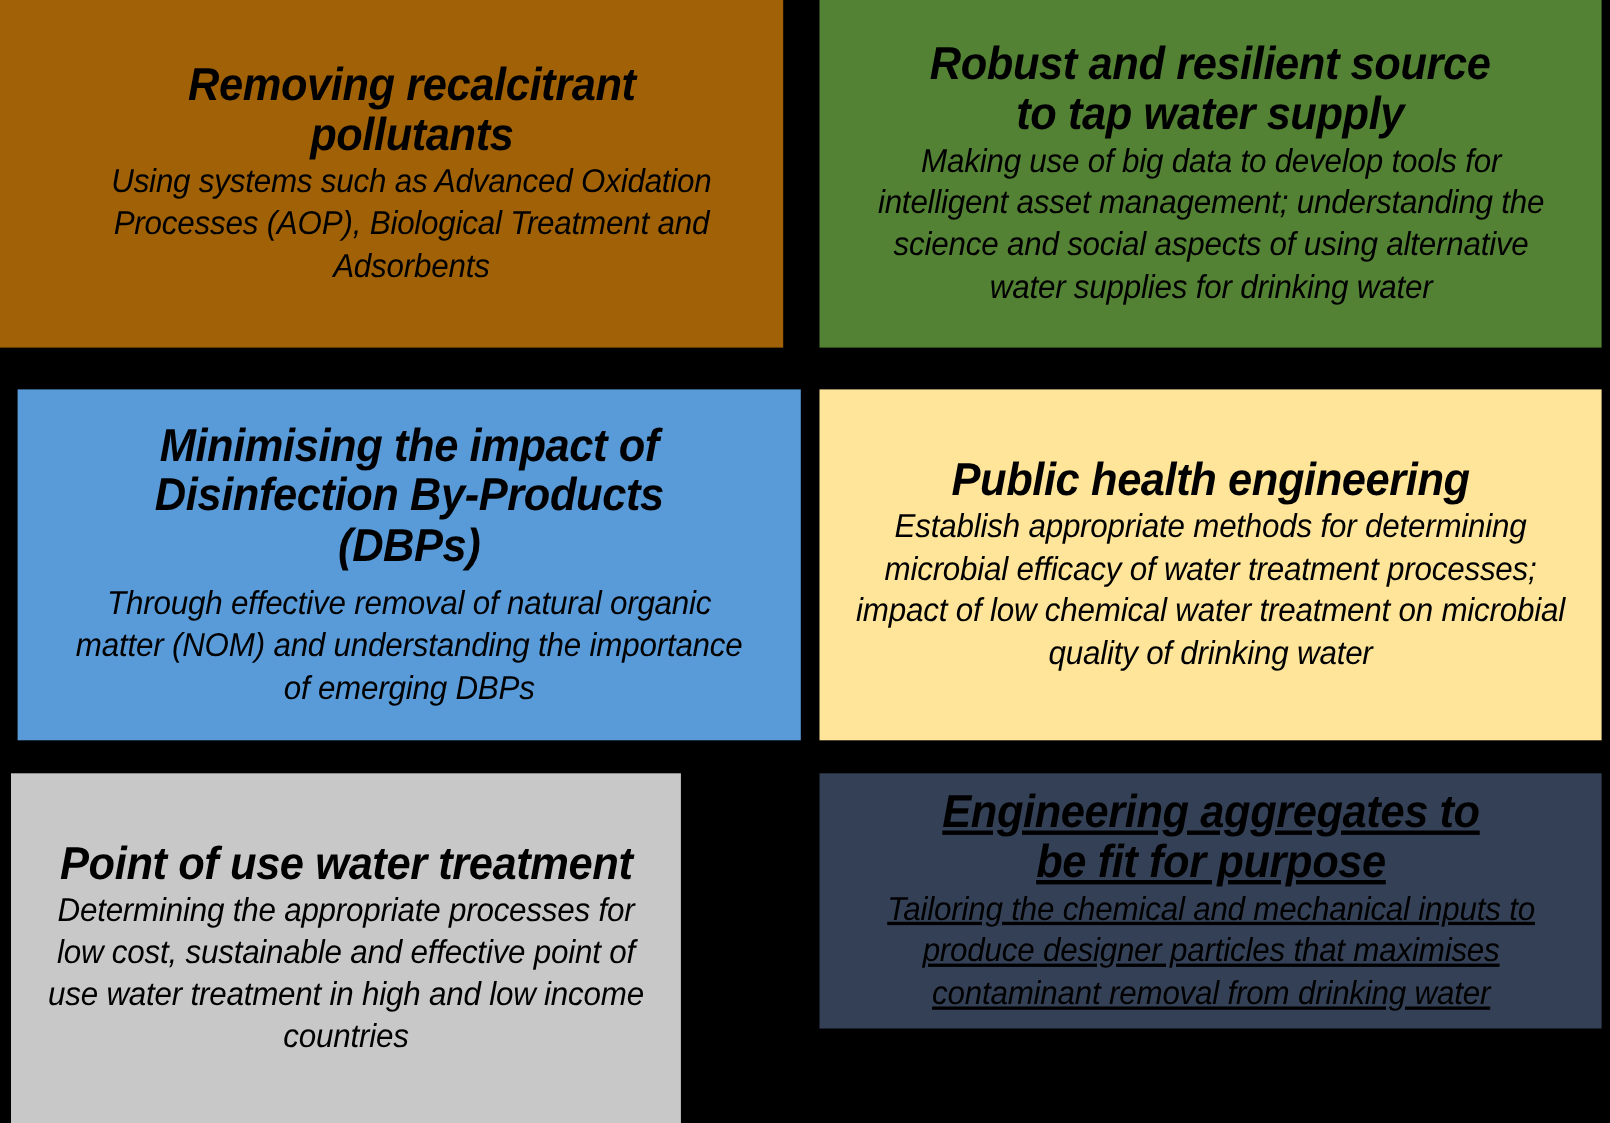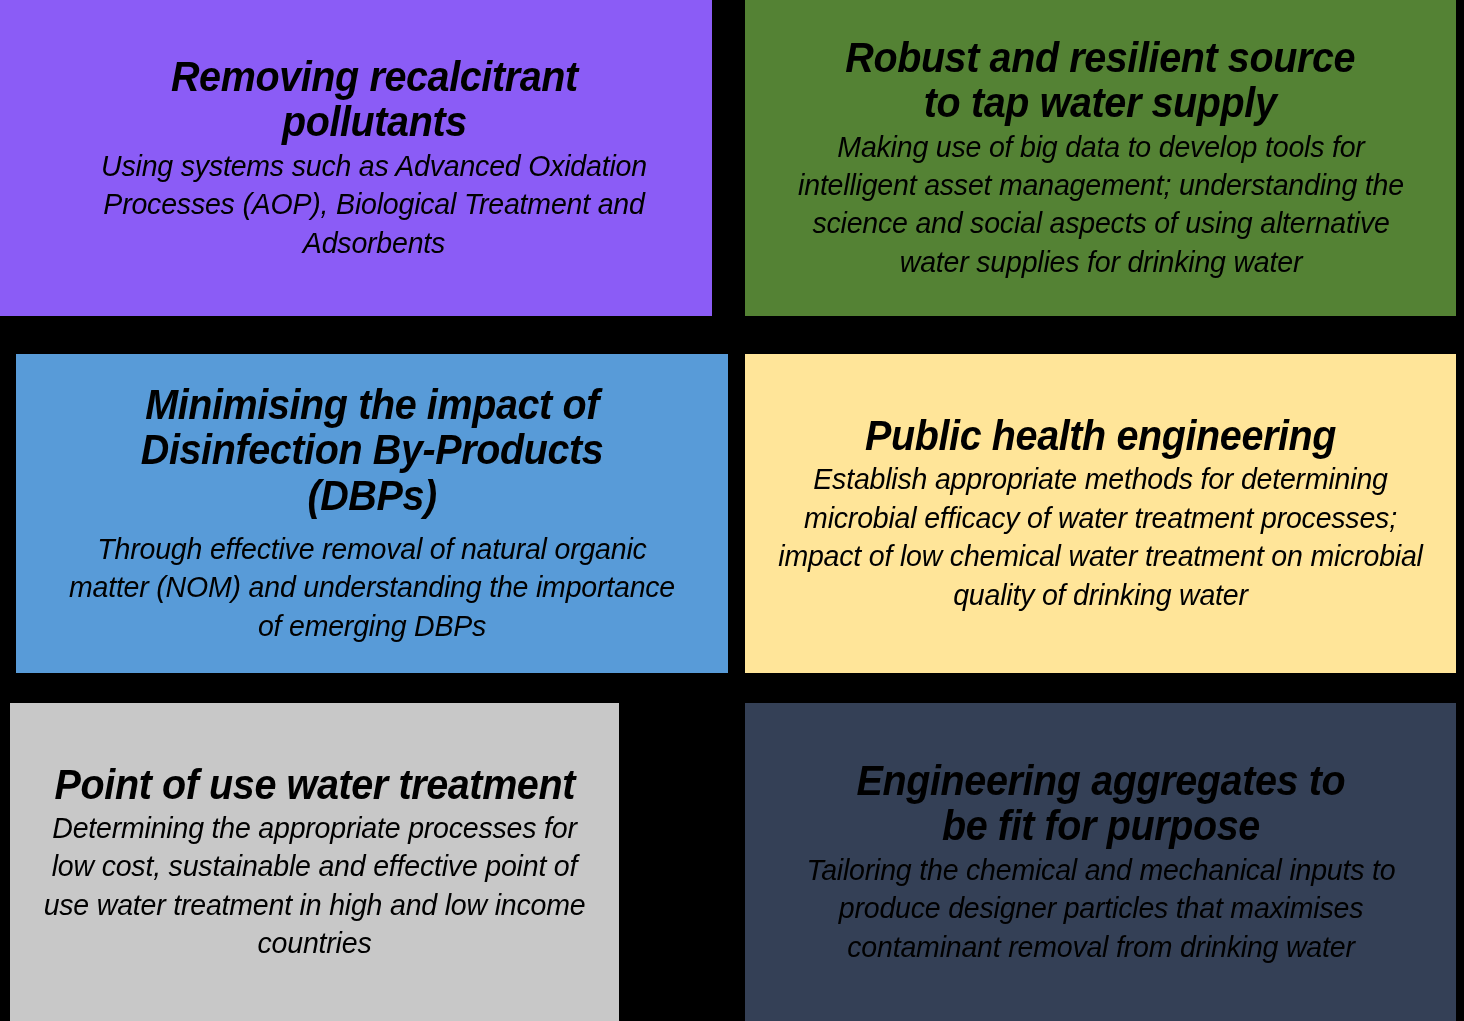--- a/index.html
+++ b/index.html
@@ -32,21 +32,21 @@
     color: #000000;
     overflow: hidden;
   }
 
   
   .p-r1c1 { left: 0px;    top: 0px;   width: 712px; height: 316px; }
   .p-r1c2 { left: 745px;  top: 0px;   width: 711px; height: 316px; }
   .p-r2c1 { left: 16px;    top: 354px; width: 712px; height: 319px; }
   .p-r2c2 { left: 745px;  top: 354px; width: 711px; height: 319px; }
   .p-r3c1 { left: 10px;   top: 703px; width: 609px; height: 318px; }
-  .p-r3c2 { left: 745px;  top: 703px; width: 711px; height: 318px; }
+  .p-r3c2 { left: 745px;  top: 703px; width: 711px; height: 232px; text-decoration: underline; }
 
   
   .fill-orange { background: #E87D33; }
   .fill-green  { background: #548234; }
   .fill-blue   { background: #589BD8; }
   .fill-yellow { background: #FFE599; }
   .fill-gray   { background: #C8C8C8; }
   .fill-navy   { background: #344056; }
 
   .panel-title {
@@ -93,21 +93,21 @@
   .p-r3c1 .panel-body  { font-size: 30px; max-width: 660px; }
 
   .p-r3c2 .panel-title { font-size: 42px; max-width: 640px; }
   .p-r3c2 .panel-body  { font-size: 30px; max-width: 670px; }
 </style>
 </head>
 <body>
 
 <div id="board">
 
-  <div class="panel p-r1c1 fill-orange" style="background: #8b5cf6; padding-left: 36px;">
+  <div class="panel p-r1c1 fill-orange" style="background: #a16207; padding-left: 36px;">
     <div class="panel-title">Removing recalcitrant
 pollutants</div>
     <div class="panel-body">Using systems such as Advanced Oxidation Processes (AOP), Biological Treatment and Adsorbents</div>
   </div>
 
   <div class="panel p-r1c2 fill-green" style="background: rgb(84, 130, 52);">
     <div class="panel-title">Robust and resilient source
 to tap water supply</div>
     <div class="panel-body">Making use of big data to develop tools for intelligent asset management; understanding the science and social aspects of using alternative water supplies for drinking water</div>
   </div>

